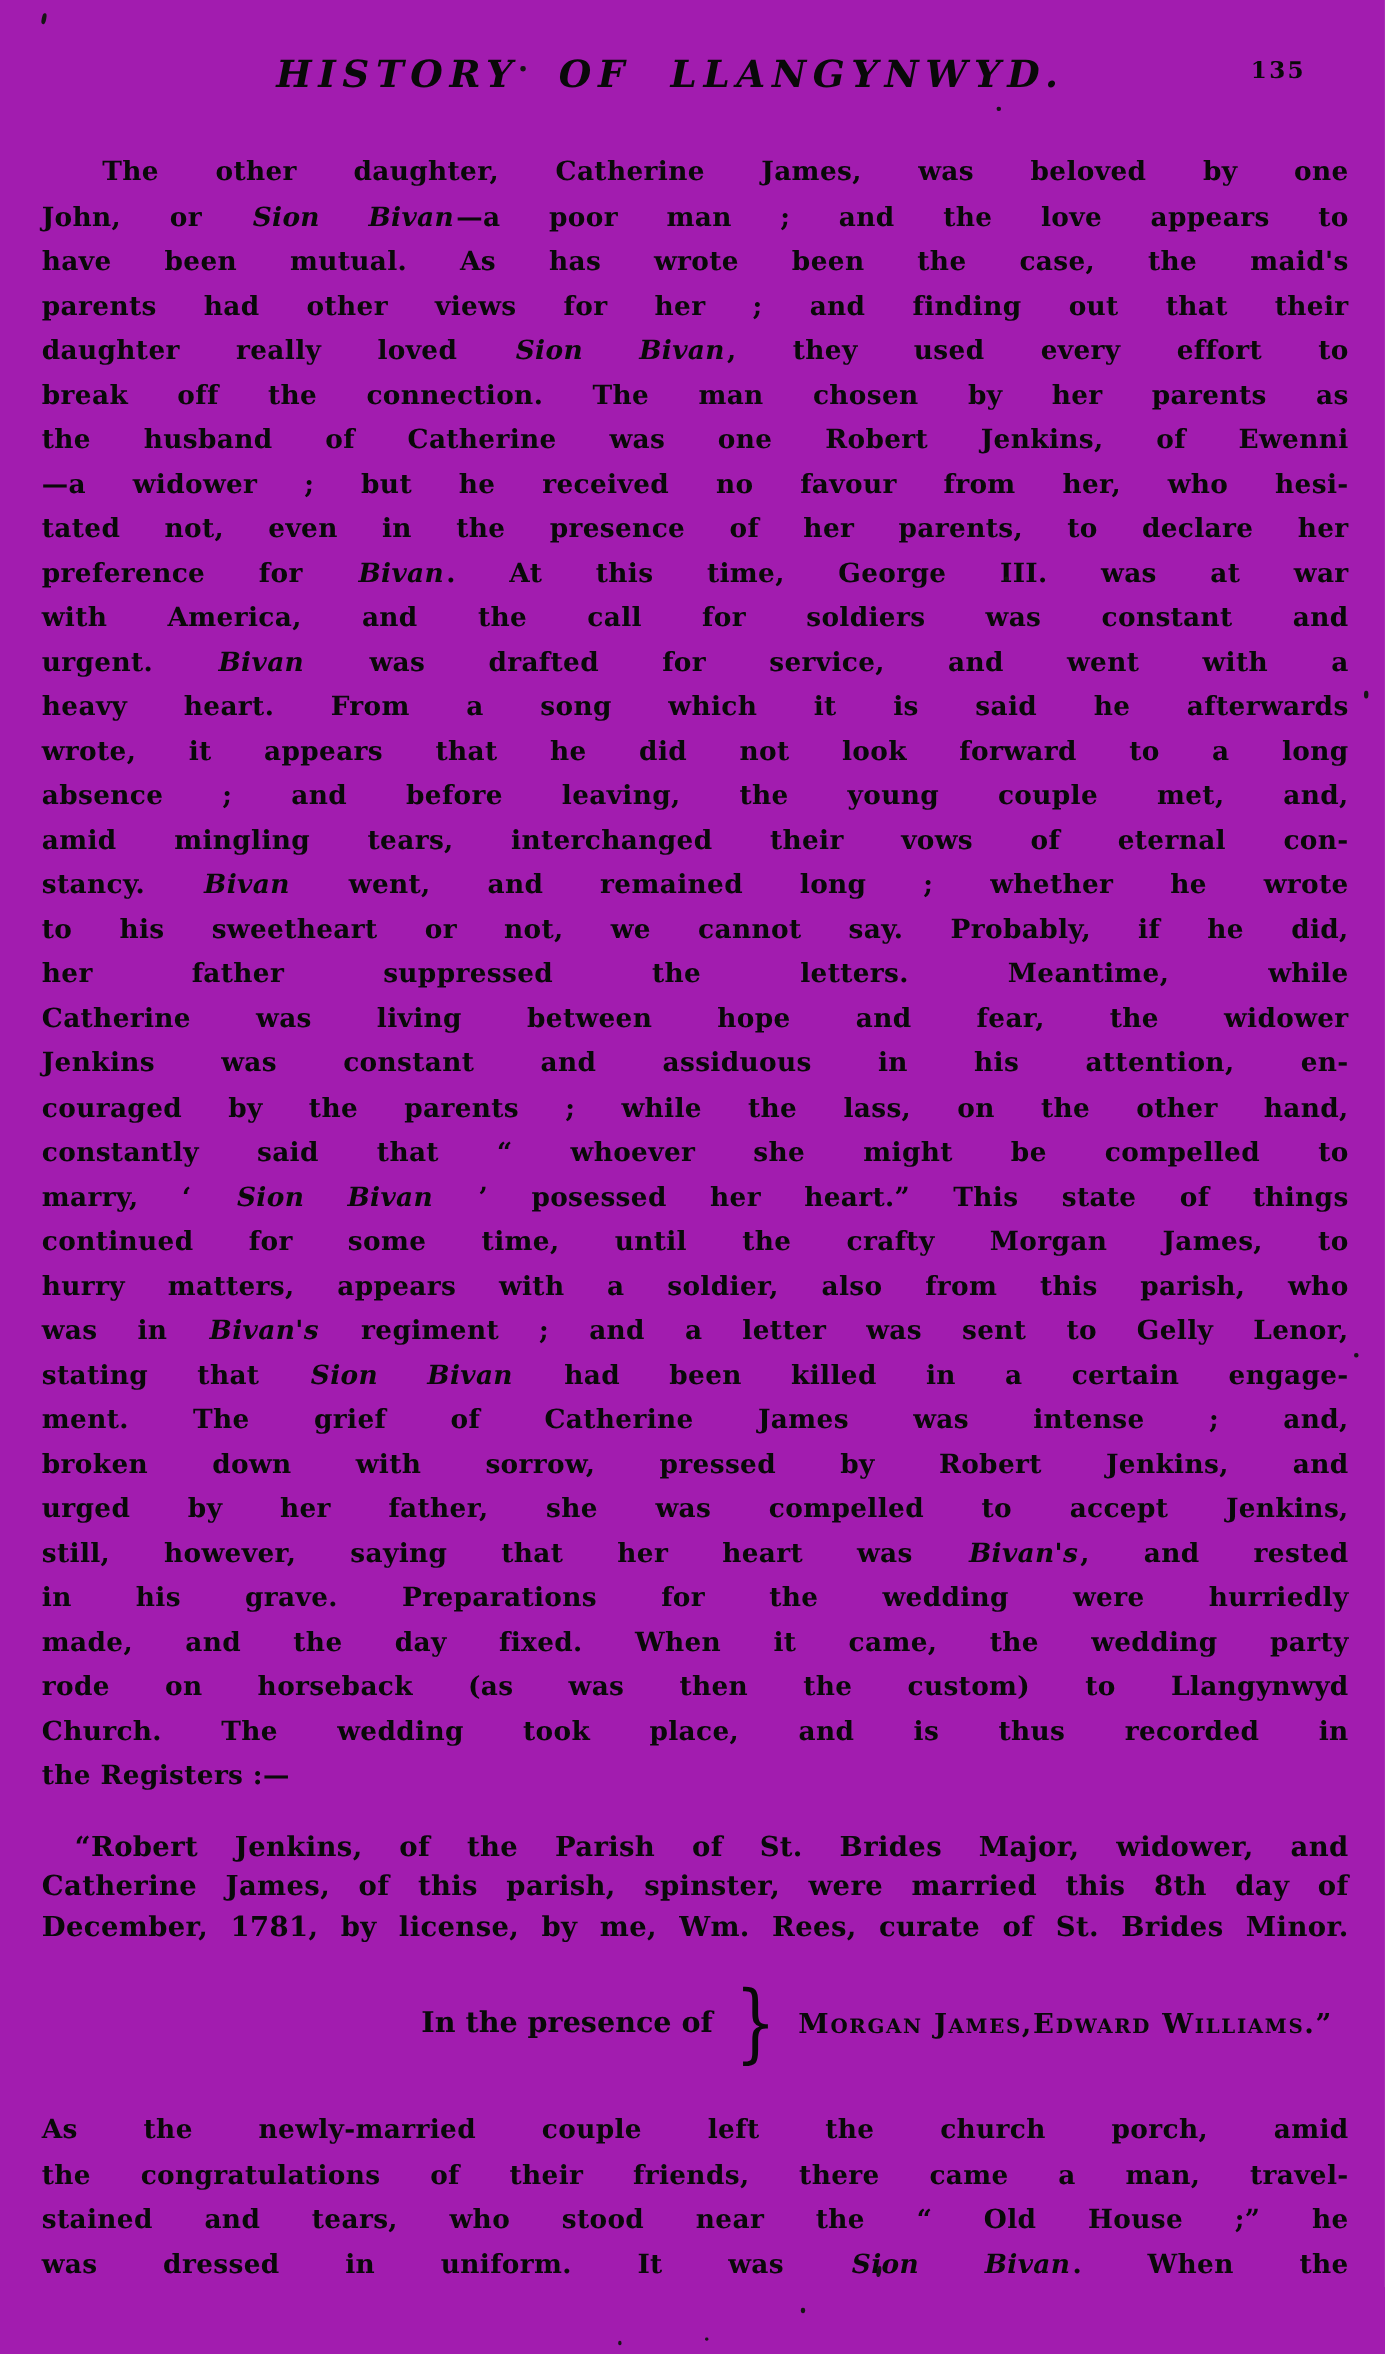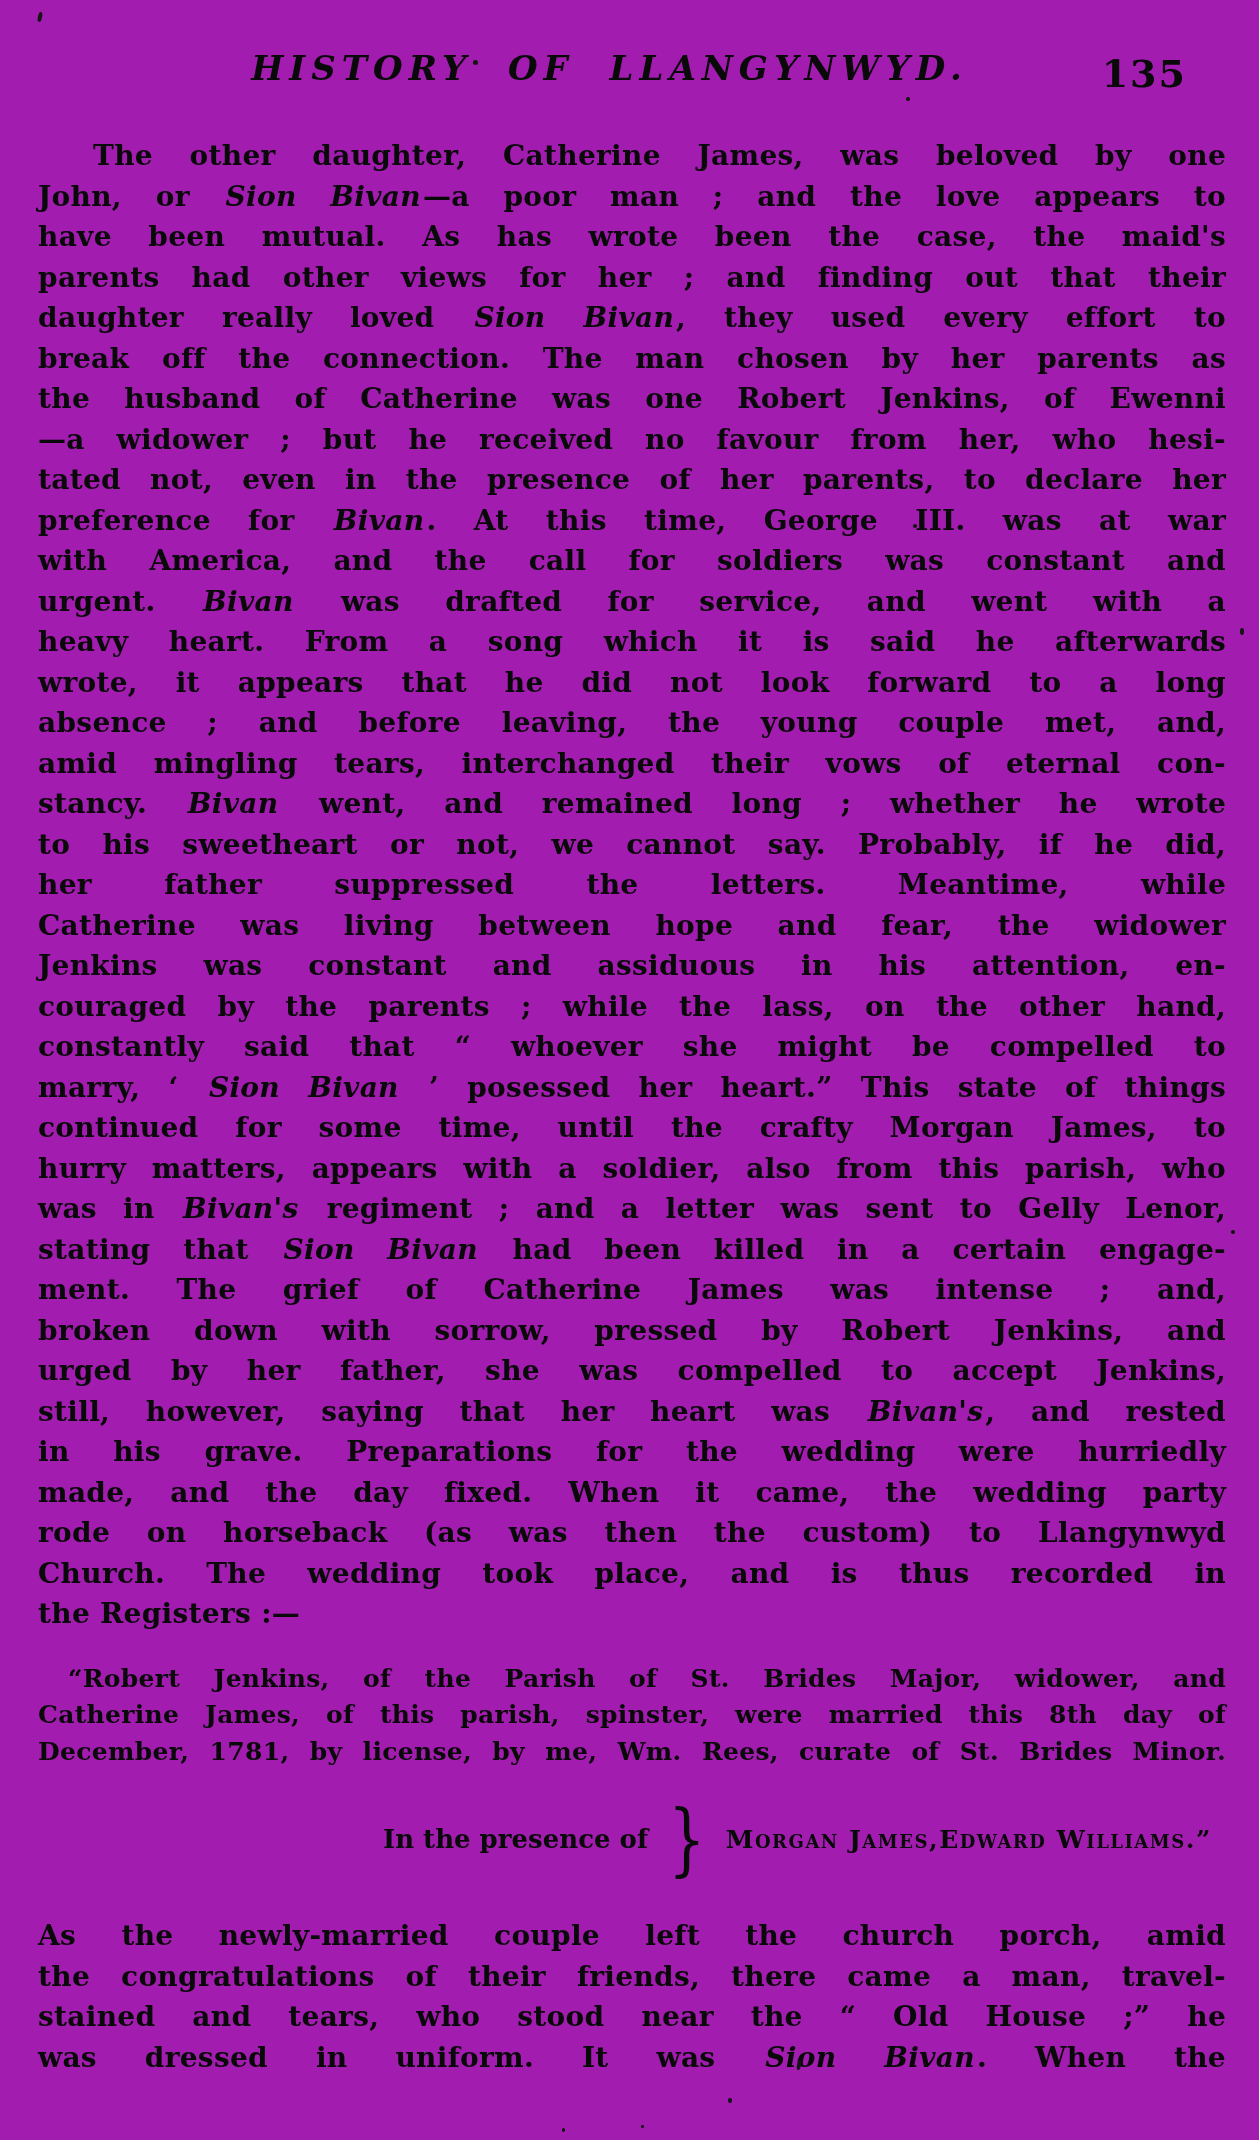--- a/index.html
+++ b/index.html
@@ -18,29 +18,29 @@
     position:absolute; top:48px; left:0; right:0; height:54px;
   }
   .head-title {
     position:absolute; left:0; right:40px; text-align:center;
     font-style:italic; font-weight:700;
     font-size:34px; letter-spacing:6px; word-spacing:18px;
     white-space:nowrap;
   }
   .head-page-number {
     position:absolute; right:72px; top:3px;
-    font-weight:700; font-size:38px; letter-spacing:2px;
+    font-weight:700; font-size:21px; letter-spacing:2px;
   }
   
   .content {
     position:absolute; left:38px; top:136px; width:1188px;
   }
   .para .line {
     font-weight:700;
-    font-size:28px; line-height:40.5px;
+    font-size:24px; line-height:40.5px;
     text-align:justify; text-align-last:justify;
     letter-spacing:0.3px;
   }
   .para .line i { padding:0 2px;margin-top:39px; }
   .para-main .line:first-child { text-indent:55px; }
   .para-main .line:last-child { text-align-last:left; }
   .register .line {
     font-size:25px; line-height:36.5px;
   }
   .register { margin-top:26px; }

